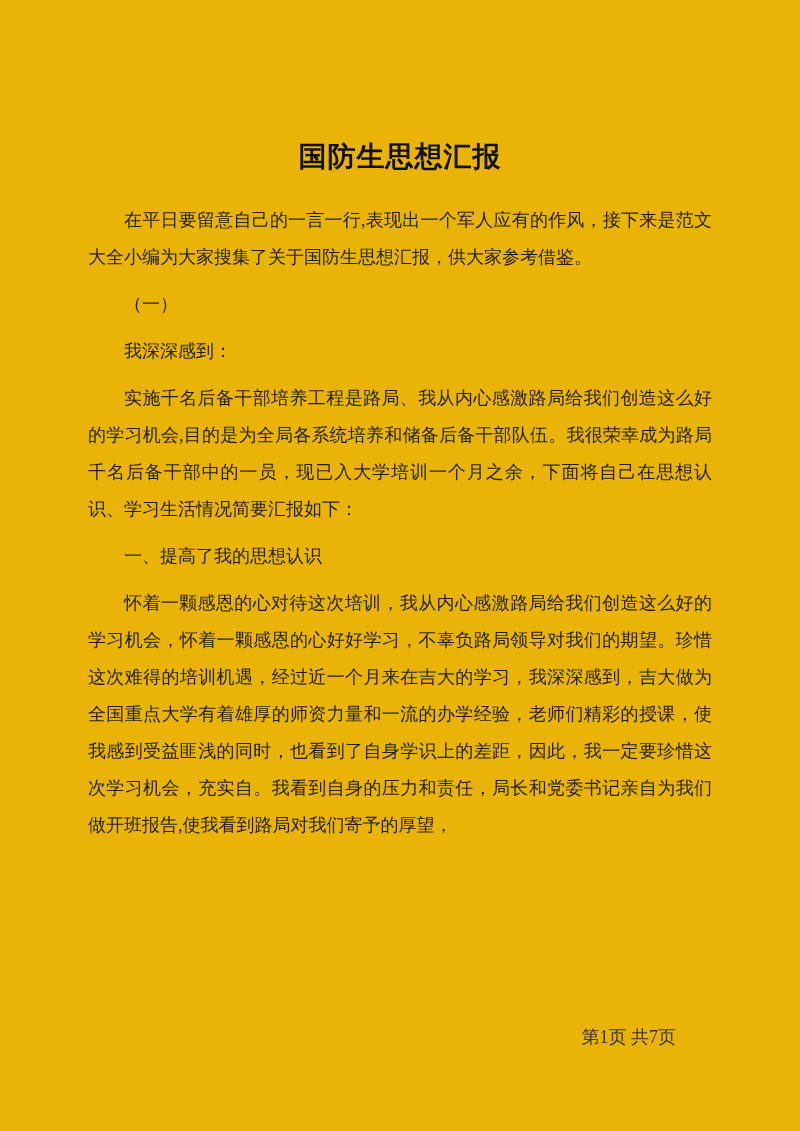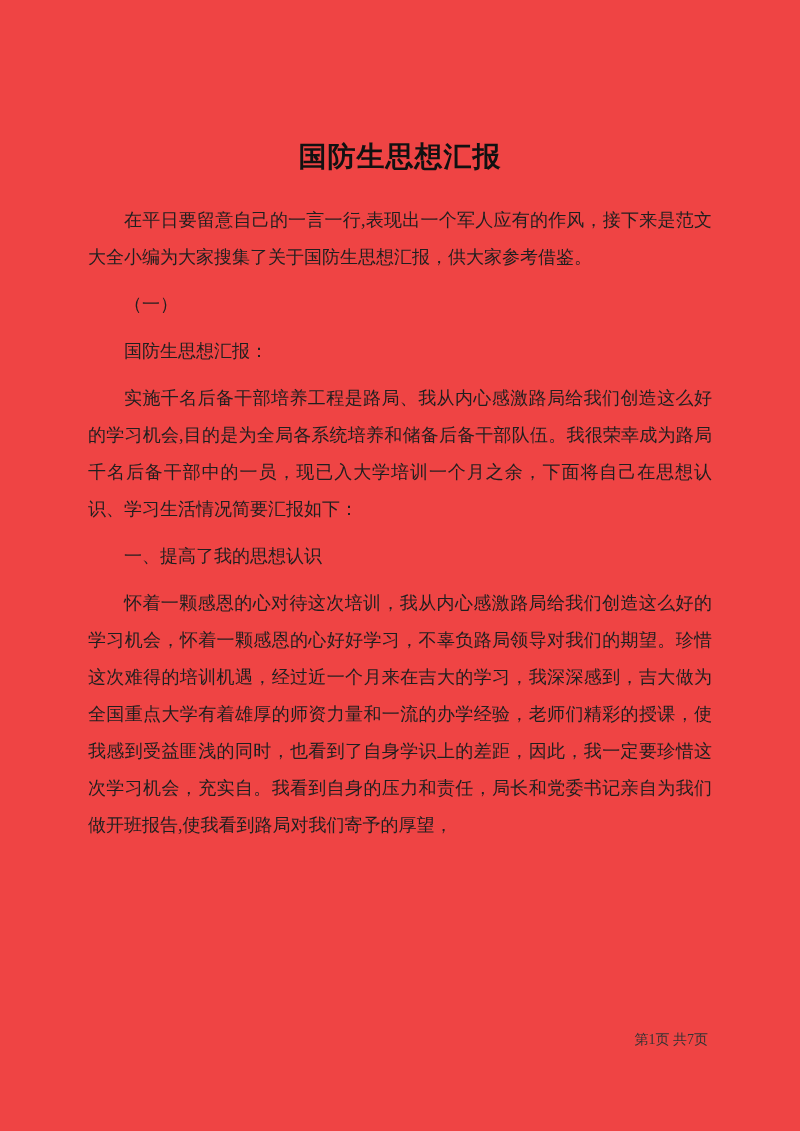--- a/index.html
+++ b/index.html
@@ -5,21 +5,21 @@
   html, body {
     margin: 0;
     padding: 0;
     background: #ffffff;
   }
   .page {
     position: relative;
     width: 800px;
     height: 1131px;
     margin: 0 auto;
-    background: #ef4444;
+    background: #eab308;
     box-sizing: border-box;
     padding: 138px 88px 0 88px;
     font-family: "Liberation Serif", "DejaVu Serif", serif;
     color: #1f1f1f;
     overflow: hidden;
   }
   .doc-title {
     font-size: 28px;
     font-weight: bold;
     text-align: center;
@@ -31,41 +31,41 @@
     font-size: 18px;
     line-height: 37px;
     text-align: justify;
     text-justify: inter-ideograph;
     text-indent: 2em;
     margin: 0 0 10px 0;
     word-break: break-all;
   }
   .page-footer {
     position: absolute;
-    right: 92px;
+    right: 124px;
     bottom: 82px;
-    font-size: 14px;
+    font-size: 18px;
     color: #333333;
     font-family: "Liberation Serif", "DejaVu Serif", serif;
     margin-top: 28px;
   }
 </style>
 </head>
 <body>
 
 <div class="page">
 
   <h1 class="doc-title">国防生思想汇报</h1>
 
   <p class="body-para">在平日要留意自己的一言一行,表现出一个军人应有的作风，接下来是范文大全小编为大家搜集了关于国防生思想汇报，供大家参考借鉴。</p>
 
 
   <p class="body-para">（一）</p>
 
-  <p class="body-para">国防生思想汇报：</p>
+  <p class="body-para">我深深感到：</p>
 
   <p class="body-para">实施千名后备干部培养工程是路局、我从内心感激路局给我们创造这么好的学习机会,目的是为全局各系统培养和储备后备干部队伍。我很荣幸成为路局千名后备干部中的一员，现已入大学培训一个月之余，下面将自己在思想认识、学习生活情况简要汇报如下：</p>
 
   <p class="body-para">一、提高了我的思想认识</p>
 
   <p class="body-para">怀着一颗感恩的心对待这次培训，我从内心感激路局给我们创造这么好的学习机会，怀着一颗感恩的心好好学习，不辜负路局领导对我们的期望。珍惜这次难得的培训机遇，经过近一个月来在吉大的学习，我深深感到，吉大做为全国重点大学有着雄厚的师资力量和一流的办学经验，老师们精彩的授课，使我感到受益匪浅的同时，也看到了自身学识上的差距，因此，我一定要珍惜这次学习机会，充实自。我看到自身的压力和责任，局长和党委书记亲自为我们做开班报告,使我看到路局对我们寄予的厚望，</p>
 
   <div class="page-footer">
     <span>第1页 共7页</span>
   </div>

